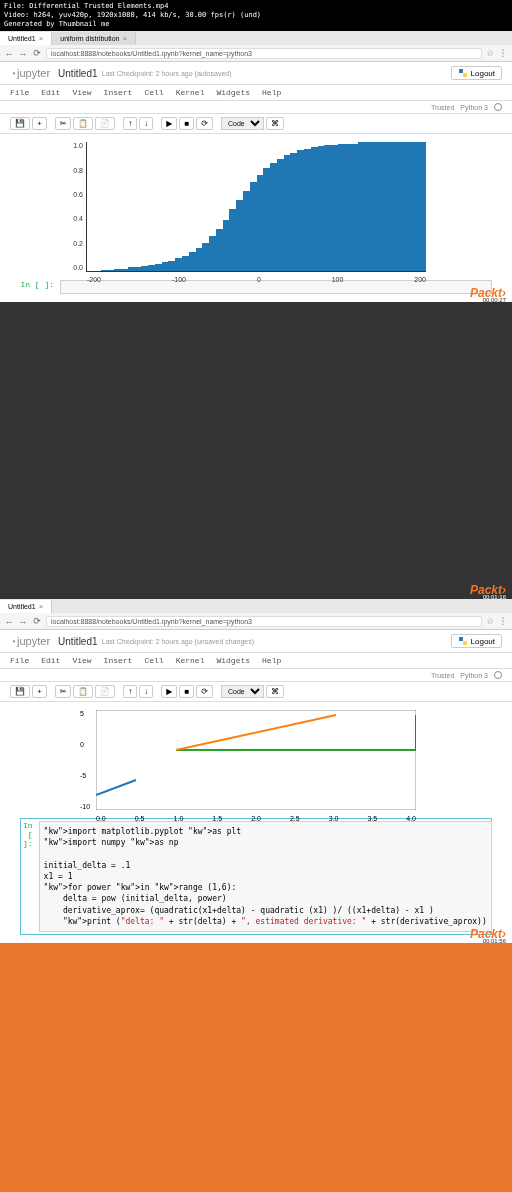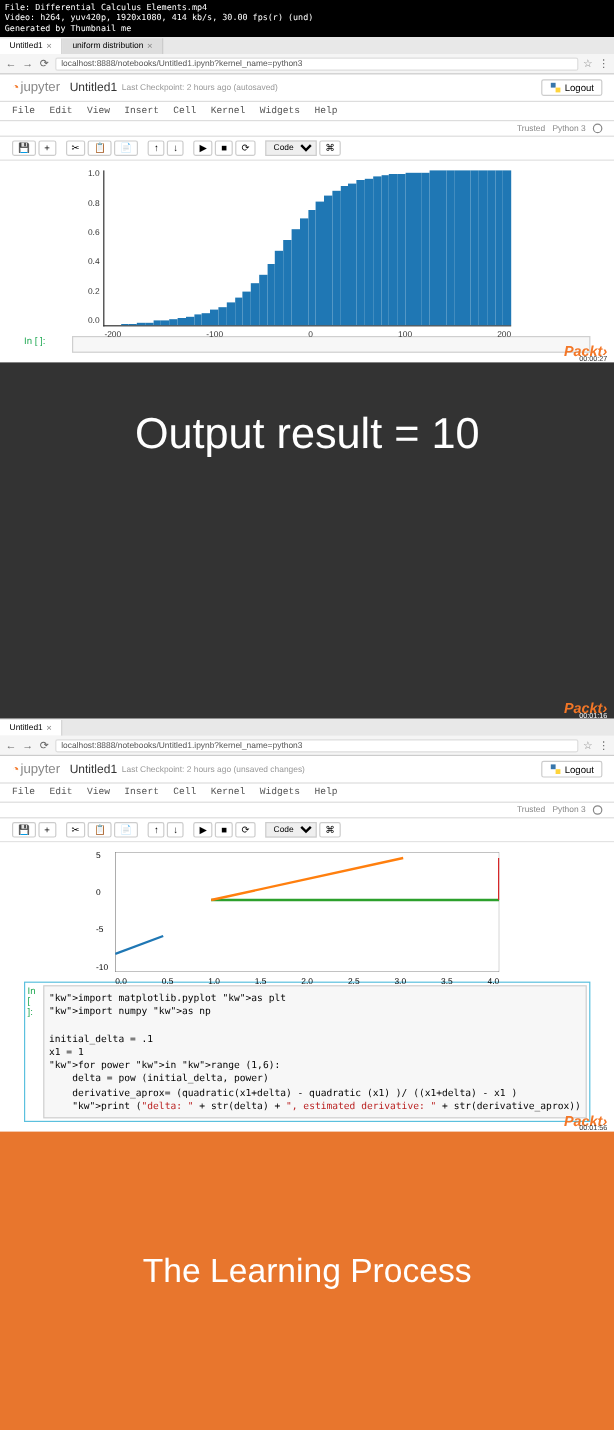--- a/index.html
+++ b/index.html
@@ -43,21 +43,21 @@
 .chart-xlabels { position: absolute; bottom: -12px; left: 0; width: 100%; display: flex; justify-content: space-between; font-size: 7px; color: #333; }
 .chart-bars { position: absolute; left: 0; bottom: 0; width: 100%; height: 100%; display: flex; align-items: flex-end; }
 .chart-bar { flex: 1; background: #1f77b4; margin: 0; }
 
 .chart2 { width: 320px; height: 100px; margin: 0 auto 6px; position: relative; }
 .chart2 svg { width: 100%; height: 100%; }
 .chart2-ylabels { position: absolute; left: -16px; top: 0; height: 100%; display: flex; flex-direction: column; justify-content: space-between; font-size: 7px; }
 .chart2-xlabels { position: absolute; bottom: -12px; left: 0; width: 100%; display: flex; justify-content: space-between; font-size: 7px; }
 
 .cell { display: flex; margin-top: 8px; }
-.cell-prompt { width: 40px; font-family: Liberation Sans, sans-serif; font-size: 8px; color: #2a5; text-align: left; padding-right: 6px; }
+.cell-prompt { width: 40px; font-family: Liberation Mono, monospace; font-size: 8px; color: #2a5; text-align: right; padding-right: 6px; }
 .cell-input { flex: 1; border: 1px solid #cfcfcf; padding: 4px; font-family: monospace; font-size: 8px; min-height: 14px; background: #f7f7f7; }
 .cell-input.code { white-space: pre; line-height: 1.4; color: #000; }
 .code .str { color: #ba2121; }
 
 .packt { position: absolute; right: 6px; bottom: 2px; font-size: 12px; color: #f37626; font-weight: bold; font-style: italic; }
 .timestamp { position: absolute; right: 6px; bottom: -1px; font-size: 6px; color: #333; }
 
 
 .panel2 { background: #333; color: #fff; text-align: center; padding: 30px 10px 24px; position: relative; height: 297px; }
 .math-line { font-family: 'Cambria Math', 'Times New Roman', serif; font-size: 38px; line-height: 1.2; font-style: italic; }
@@ -67,21 +67,21 @@
 
 .panel4 { background: #e8762d; color: #fff; text-align: center; padding: 100px 10px 120px; position: relative; height: 298px; }
 .p4-title { font-size: 28px; font-weight: 300; }
 .p4-sub { font-size: 12px; margin-top: 14px; }
 </style>
 </head>
 <body>
 
 <div class="panel">
   <div class="meta-header">
-    <div>File: Differential Calculus Elements.mp4</div>
+    <div>File: Differential Trusted Elements.mp4</div>
     <div>Video: h264, yuv420p, 1920x1080, 414 kb/s, 30.00 fps(r) (und)</div>
     <div>Generated by Thumbnail me</div>
   </div>
   <div class="browser-chrome">
     <div class="tabs-row">
       <div class="tab">
           <span>Untitled1</span>
           <span class="tab-close">×</span>
         </div>
       <div class="tab inactive">
@@ -221,21 +221,20 @@
     <div class="cell">
       <div class="cell-prompt">In [ ]:</div>
       <div class="cell-input"></div>
     </div>
   </div>
   <div class="packt">Packt›</div>
   <div class="timestamp">00:00:27</div>
 </div>
 
 <div class="panel panel2">
-  <div class="output-line">Output result = 10</div>
   <div class="packt">Packt›</div>
   <div class="timestamp" style="color:#fff">00:01:16</div>
 </div>
 
 <div class="panel">
   <div class="browser-chrome">
     <div class="tabs-row">
       <div class="tab">
           <span>Untitled1</span>
           <span class="tab-close">×</span>
@@ -338,15 +337,14 @@
     delta = pow (initial_delta, power)
     derivative_aprox= (quadratic(x1+delta) - quadratic (x1) )/ ((x1+delta) - x1 )
     <span class="&lt;span">"kw"</span>&gt;print (<span class="str">"delta: "</span> + str(delta) + <span class="str">", estimated derivative: "</span> + str(derivative_aprox))</div>
     </div>
   </div>
   <div class="packt">Packt›</div>
   <div class="timestamp">00:01:56</div>
 </div>
 
 <div class="panel panel4">
-  <div class="p4-title">The Learning Process</div>
 
 </div>
 
 </body></html>

